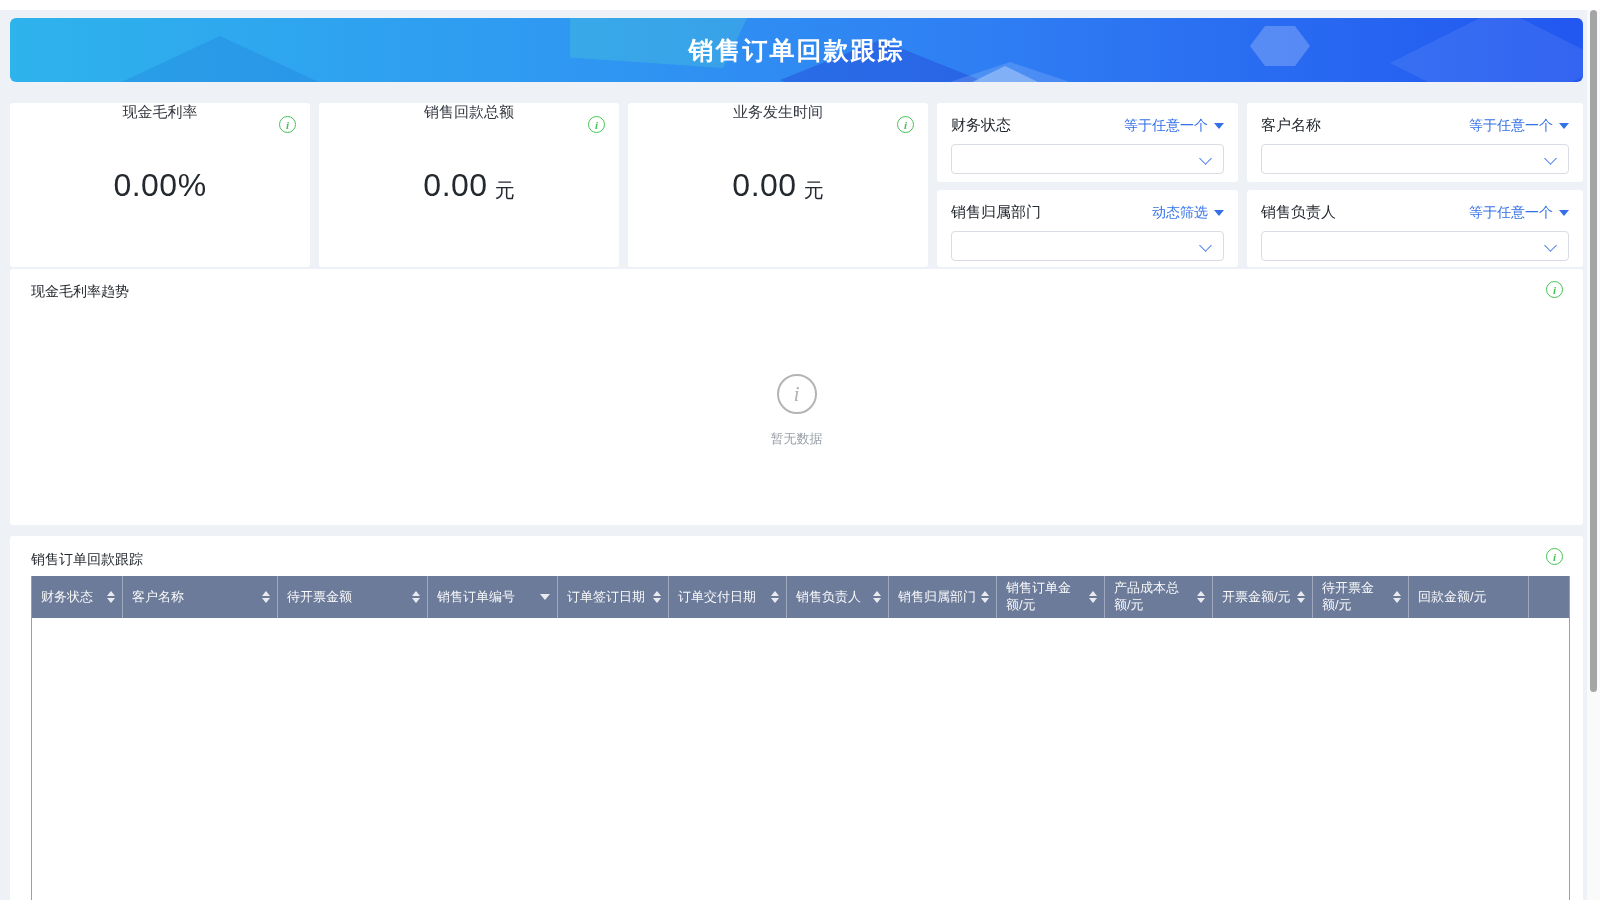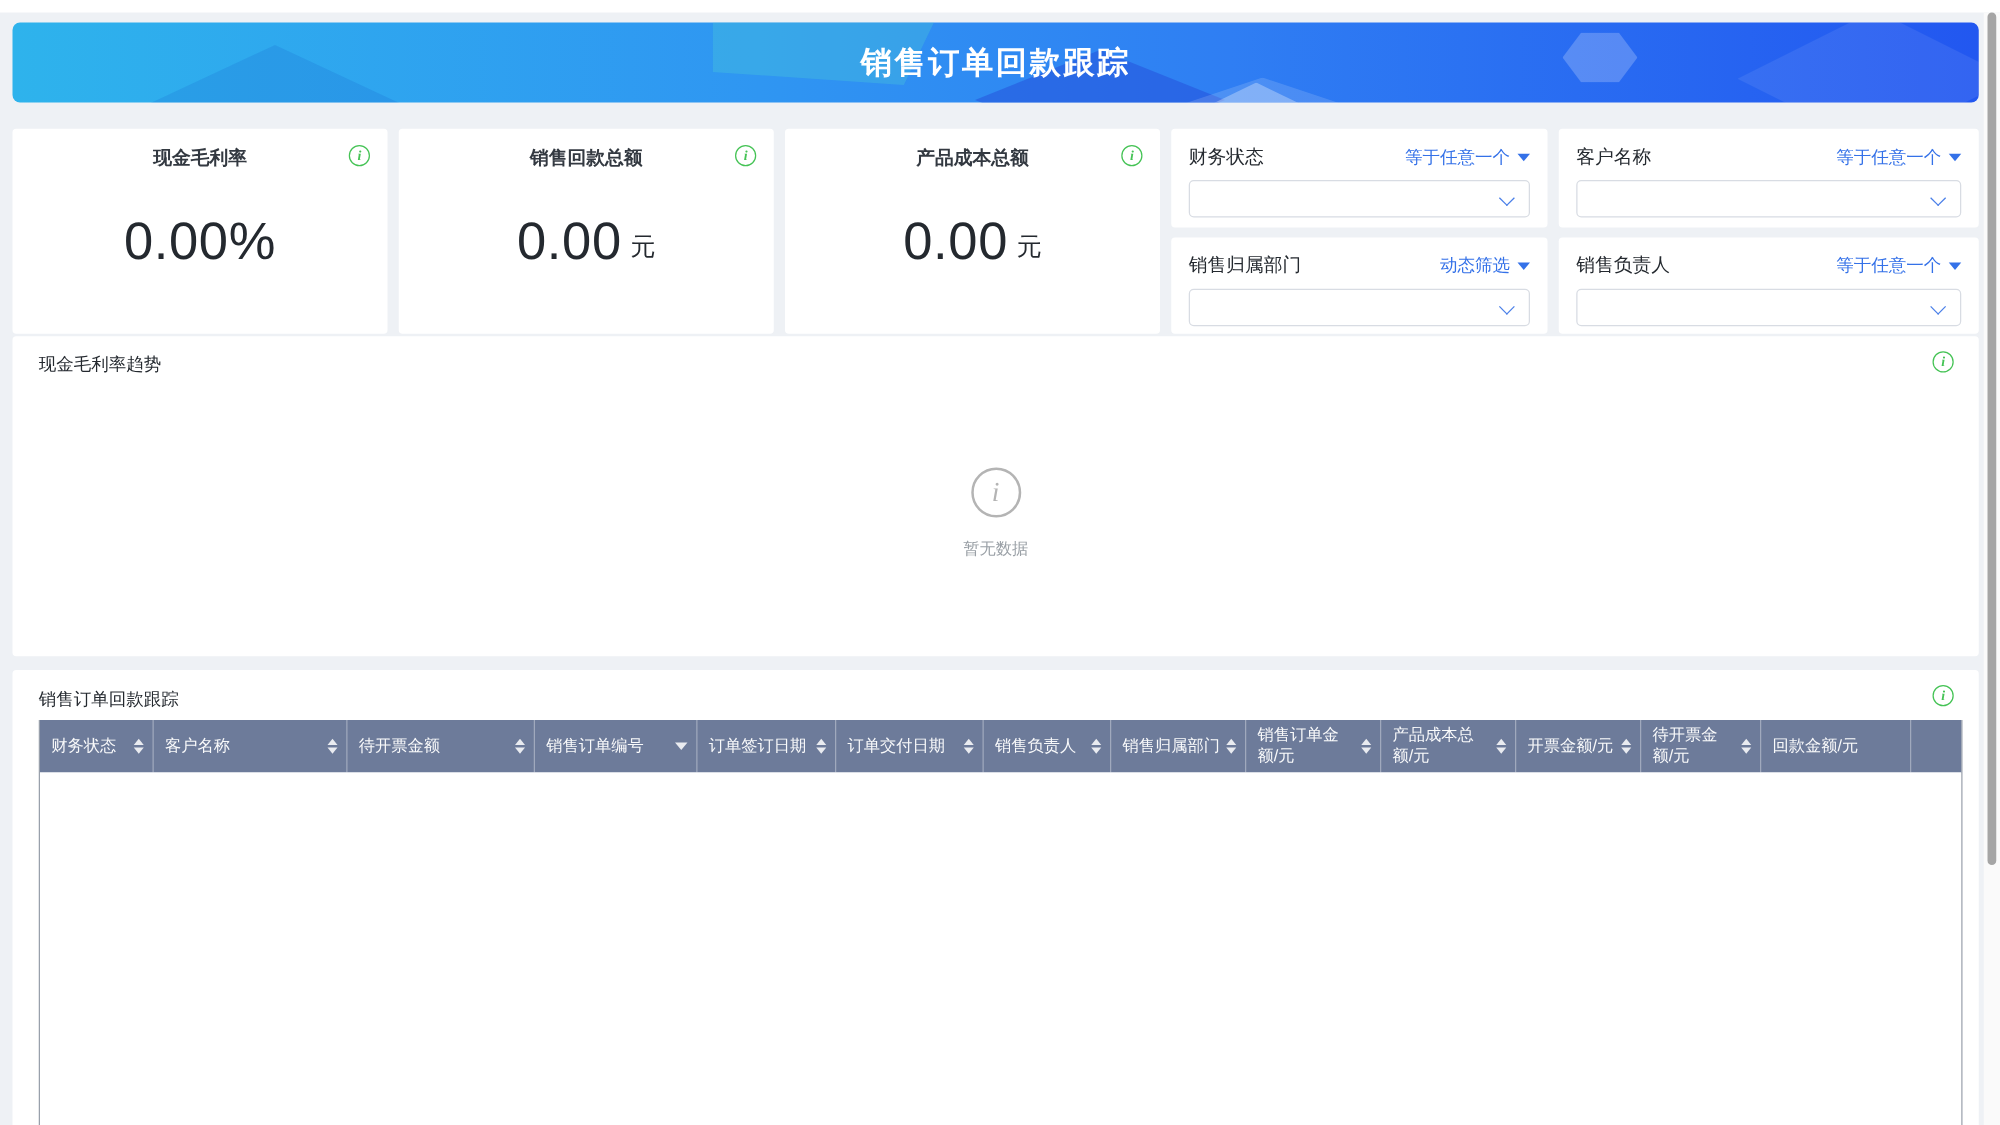--- a/index.html
+++ b/index.html
@@ -27,23 +27,23 @@
         clip-path: polygon(50% 0, 100% 50%, 50% 100%, 0 50%); }
   .d7 { left: 1380px; top: -10px; width: 220px; height: 110px; background: rgba(255,255,255,0.08);
         clip-path: polygon(50% 0, 100% 50%, 50% 100%, 0 50%); }
   .banner h1 { position: relative; z-index: 2; text-align: center; line-height: 64px;
     color: #ffffff; font-size: 25px; font-weight: bold; letter-spacing: 2px; }
 
   
   .kpi-row { display: flex; gap: 9px; margin-top: 21px; height: 164px; }
   .kpi-card { width: 300px; background: #ffffff; border-radius: 3px; position: relative;
     display: flex; flex-direction: column; align-items: center; }
-  .kpi-label { margin-top: 14px; font-size: 15px; color: #333941; font-weight: bold; }
+  .kpi-label { font-size: 15px; color: #333941; }
   .kpi-value-wrap { flex: 1; display: flex; align-items: center; justify-content: center; padding-bottom: 18px; }
-  .kpi-value { font-size: 42px; color: #24292f; font-weight: 500; letter-spacing: 0.5px; }
+  .kpi-value { font-size: 32px; color: #24292f; font-weight: 500; letter-spacing: 0.5px; }
   .kpi-unit { font-size: 20px; color: #24292f; margin-left: 7px; position: relative; top: 5px; }
 
   .info-icon { position: absolute; right: 14px; top: 13px; width: 17px; height: 17px;
     border: 1.5px solid #45c355; border-radius: 50%; color: #45c355; font-size: 11px;
     display: flex; align-items: center; justify-content: center;
     font-family: "Liberation Serif", "DejaVu Serif", serif; font-style: italic; font-weight: bold; }
 
   .filters { flex: 1; display: grid; grid-template-columns: 301px 1fr;
     grid-template-rows: 79px 77px; column-gap: 9px; row-gap: 8px; }
   .filter-card { background: #ffffff; border-radius: 3px; padding: 13px 14px 0 14px; }
@@ -121,21 +121,21 @@
     <div class="kpi-card">
       <div class="kpi-label">销售回款总额</div>
       <div class="info-icon">i</div>
       <div class="kpi-value-wrap">
         <span class="kpi-value">0.00</span>
         <span class="kpi-unit">元</span>
       </div>
     </div>
 
     <div class="kpi-card">
-      <div class="kpi-label">产品成本总额</div>
+      <div class="kpi-label">业务发生时间</div>
       <div class="info-icon">i</div>
       <div class="kpi-value-wrap">
         <span class="kpi-value">0.00</span>
         <span class="kpi-unit">元</span>
       </div>
     </div>
 
     <div class="filters">
       <div class="filter-card">
         <div class="filter-head">

